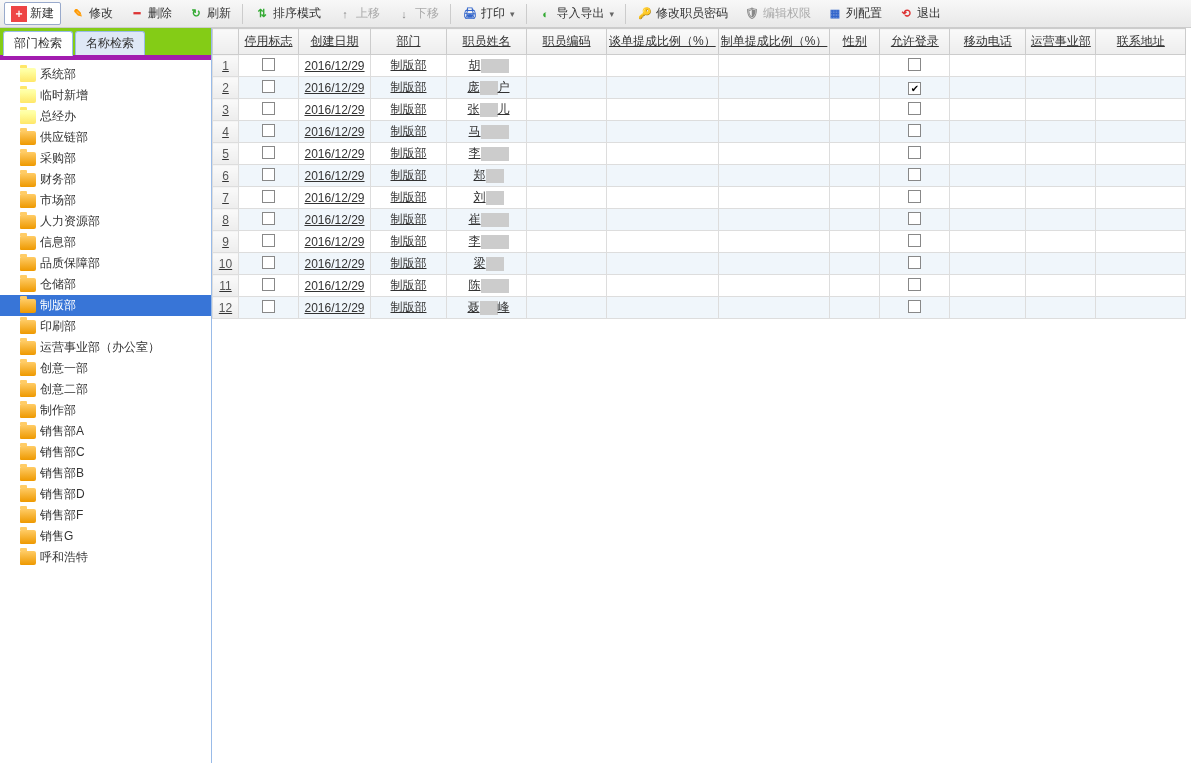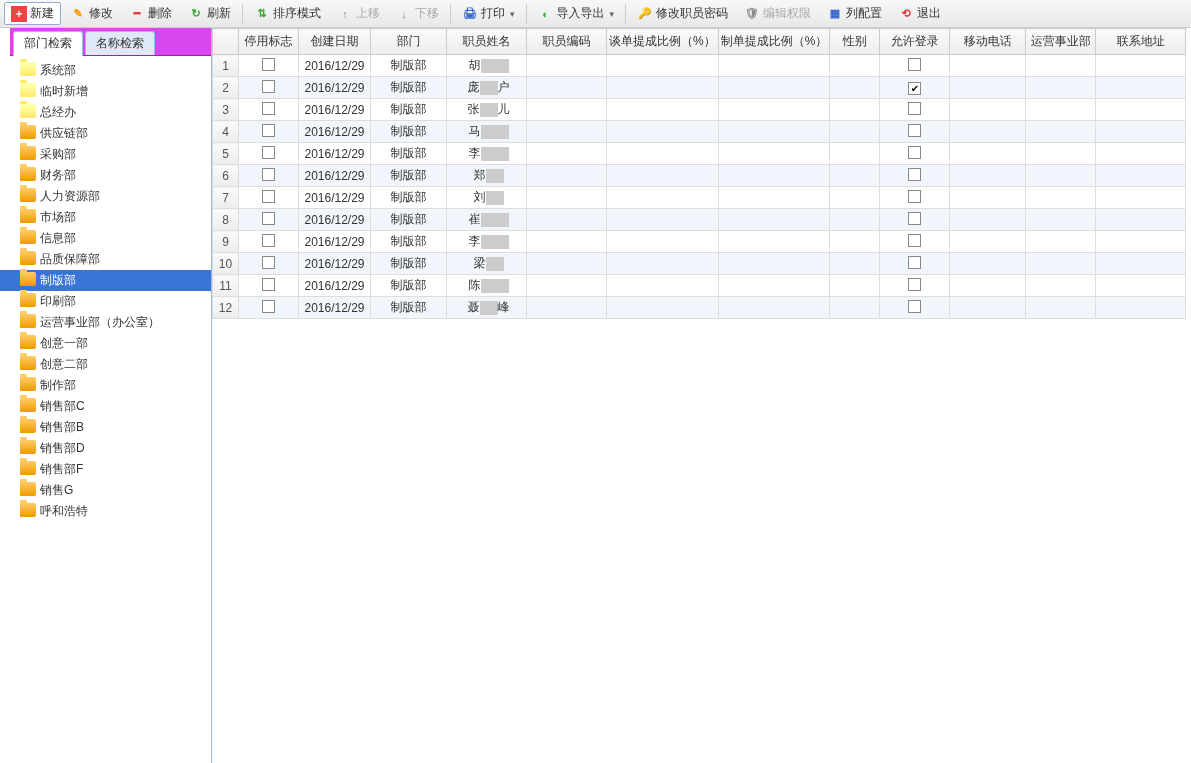--- a/index.html
+++ b/index.html
@@ -13,33 +13,33 @@
 .icon { display: inline-flex; align-items: center; justify-content: center; width: 16px; height: 16px; font-size: 11px; font-weight: bold; }
 .icon-red { color: #d33; }
 .icon-green { color: #3a3; }
 .icon-blue { color: #36c; }
 .icon-orange { color: #f90; }
 .icon-gray { color: #888; }
 .dd-arrow { font-size: 9px; color: #666; margin-left: 2px; }
 
 .main { display: flex; height: calc(763px - 28px); }
 .sidebar { width: 212px; border-right: 1px solid #99bbe8; background: #fff; display: flex; flex-direction: column; }
-.tabs { display: flex; background: #d946ef; border-bottom: 1px solid #a21caf; padding: 3px 3px 0 3px; margin-left: 10px; }
+.tabs { display: flex; background: #84cc16; border-bottom: 5px solid #a21caf; padding: 3px 3px 0 3px; }
 .tab { padding: 3px 10px; border: 1px solid #99bbe8; border-bottom: none; background: #dfe8f6; border-radius: 3px 3px 0 0; margin-right: 2px; cursor: pointer; font-size: 12px; }
 .tab.active { background: #fff; border-bottom: 1px solid #fff; margin-bottom: -1px; }
 .tree { flex: 1; overflow: auto; padding: 4px 0; }
-.tree-item { display: flex; padding: 2px 4px 2px 20px; cursor: pointer; white-space: nowrap; }
+.tree-item { display: flex; align-items: center; padding: 2px 4px 2px 20px; cursor: pointer; white-space: nowrap; }
 .tree-item.selected { background: #3875d7; color: #fff; }
 .tree-item.open .folder-icon { filter: hue-rotate(10deg) brightness(1.1); }
 .folder-icon { width: 16px; height: 14px; margin-right: 4px; background: linear-gradient(#fc6, #e90); border-radius: 1px 2px 2px 1px; position: relative; flex-shrink: 0; }
 .folder-icon::before { content: ""; position: absolute; top: -3px; left: 0; width: 7px; height: 3px; background: #fc6; border-radius: 1px 1px 0 0; }
 .tree-item.open .folder-icon { background: linear-gradient(#ffe9a3, #fc6); }
 
 .content { flex: 1; overflow: auto; background: #fff; }
-.grid { border-collapse: collapse; table-layout: fixed; }
+.grid { border-collapse: collapse; table-layout: fixed; text-decoration: underline; }
 .grid th { background: linear-gradient(#fafafa, #ededed); border: 1px solid #ccc; padding: 4px 2px; font-weight: normal; font-size: 12px; text-align: center; white-space: nowrap; overflow: hidden; }
 .grid td { border: 1px solid #ddd; padding: 2px; font-size: 12px; text-align: center; height: 22px; white-space: nowrap; overflow: hidden; }
 .grid tbody tr:nth-child(even) { background: #f0f6fb; }
 .grid .rownum { background: linear-gradient(#fafafa, #ededed); width: 26px; color: #555; }
 .chk { width: 13px; height: 13px; border: 1px solid #888; display: inline-block; background: #fff; line-height: 11px; font-size: 10px; }
 .chk.on::after { content: "✔"; color: #000; font-size: 10px; }
 .redact { display: inline-block; background: #ccc; height: 14px; vertical-align: middle; }
 .name-cell { text-align: left; padding-left: 6px !important; }
 </style>
 </head>
@@ -132,34 +132,38 @@
         <div class="tree-item">
           <span class="folder-icon"></span>
           <span>采购部</span>
         </div>
         <div class="tree-item">
           <span class="folder-icon"></span>
           <span>财务部</span>
         </div>
         <div class="tree-item">
           <span class="folder-icon"></span>
+          <span>市场部</span>
+        </div>
+        <div class="tree-item">
+          <span class="folder-icon"></span>
           <span>人力资源部</span>
         </div>
         <div class="tree-item">
           <span class="folder-icon"></span>
-          <span>市场部</span>
-        </div>
-        <div class="tree-item">
-          <span class="folder-icon"></span>
           <span>信息部</span>
         </div>
         <div class="tree-item">
           <span class="folder-icon"></span>
           <span>品质保障部</span>
         </div>
+        <div class="tree-item">
+          <span class="folder-icon"></span>
+          <span>仓储部</span>
+        </div>
         <div class="tree-item selected">
           <span class="folder-icon"></span>
           <span>制版部</span>
         </div>
         <div class="tree-item">
           <span class="folder-icon"></span>
           <span>印刷部</span>
         </div>
         <div class="tree-item">
           <span class="folder-icon"></span>
@@ -169,20 +173,24 @@
           <span class="folder-icon"></span>
           <span>创意一部</span>
         </div>
         <div class="tree-item">
           <span class="folder-icon"></span>
           <span>创意二部</span>
         </div>
         <div class="tree-item">
           <span class="folder-icon"></span>
           <span>制作部</span>
+        </div>
+        <div class="tree-item">
+          <span class="folder-icon"></span>
+          <span>销售部A</span>
         </div>
         <div class="tree-item">
           <span class="folder-icon"></span>
           <span>销售部C</span>
         </div>
         <div class="tree-item">
           <span class="folder-icon"></span>
           <span>销售部B</span>
         </div>
         <div class="tree-item">

